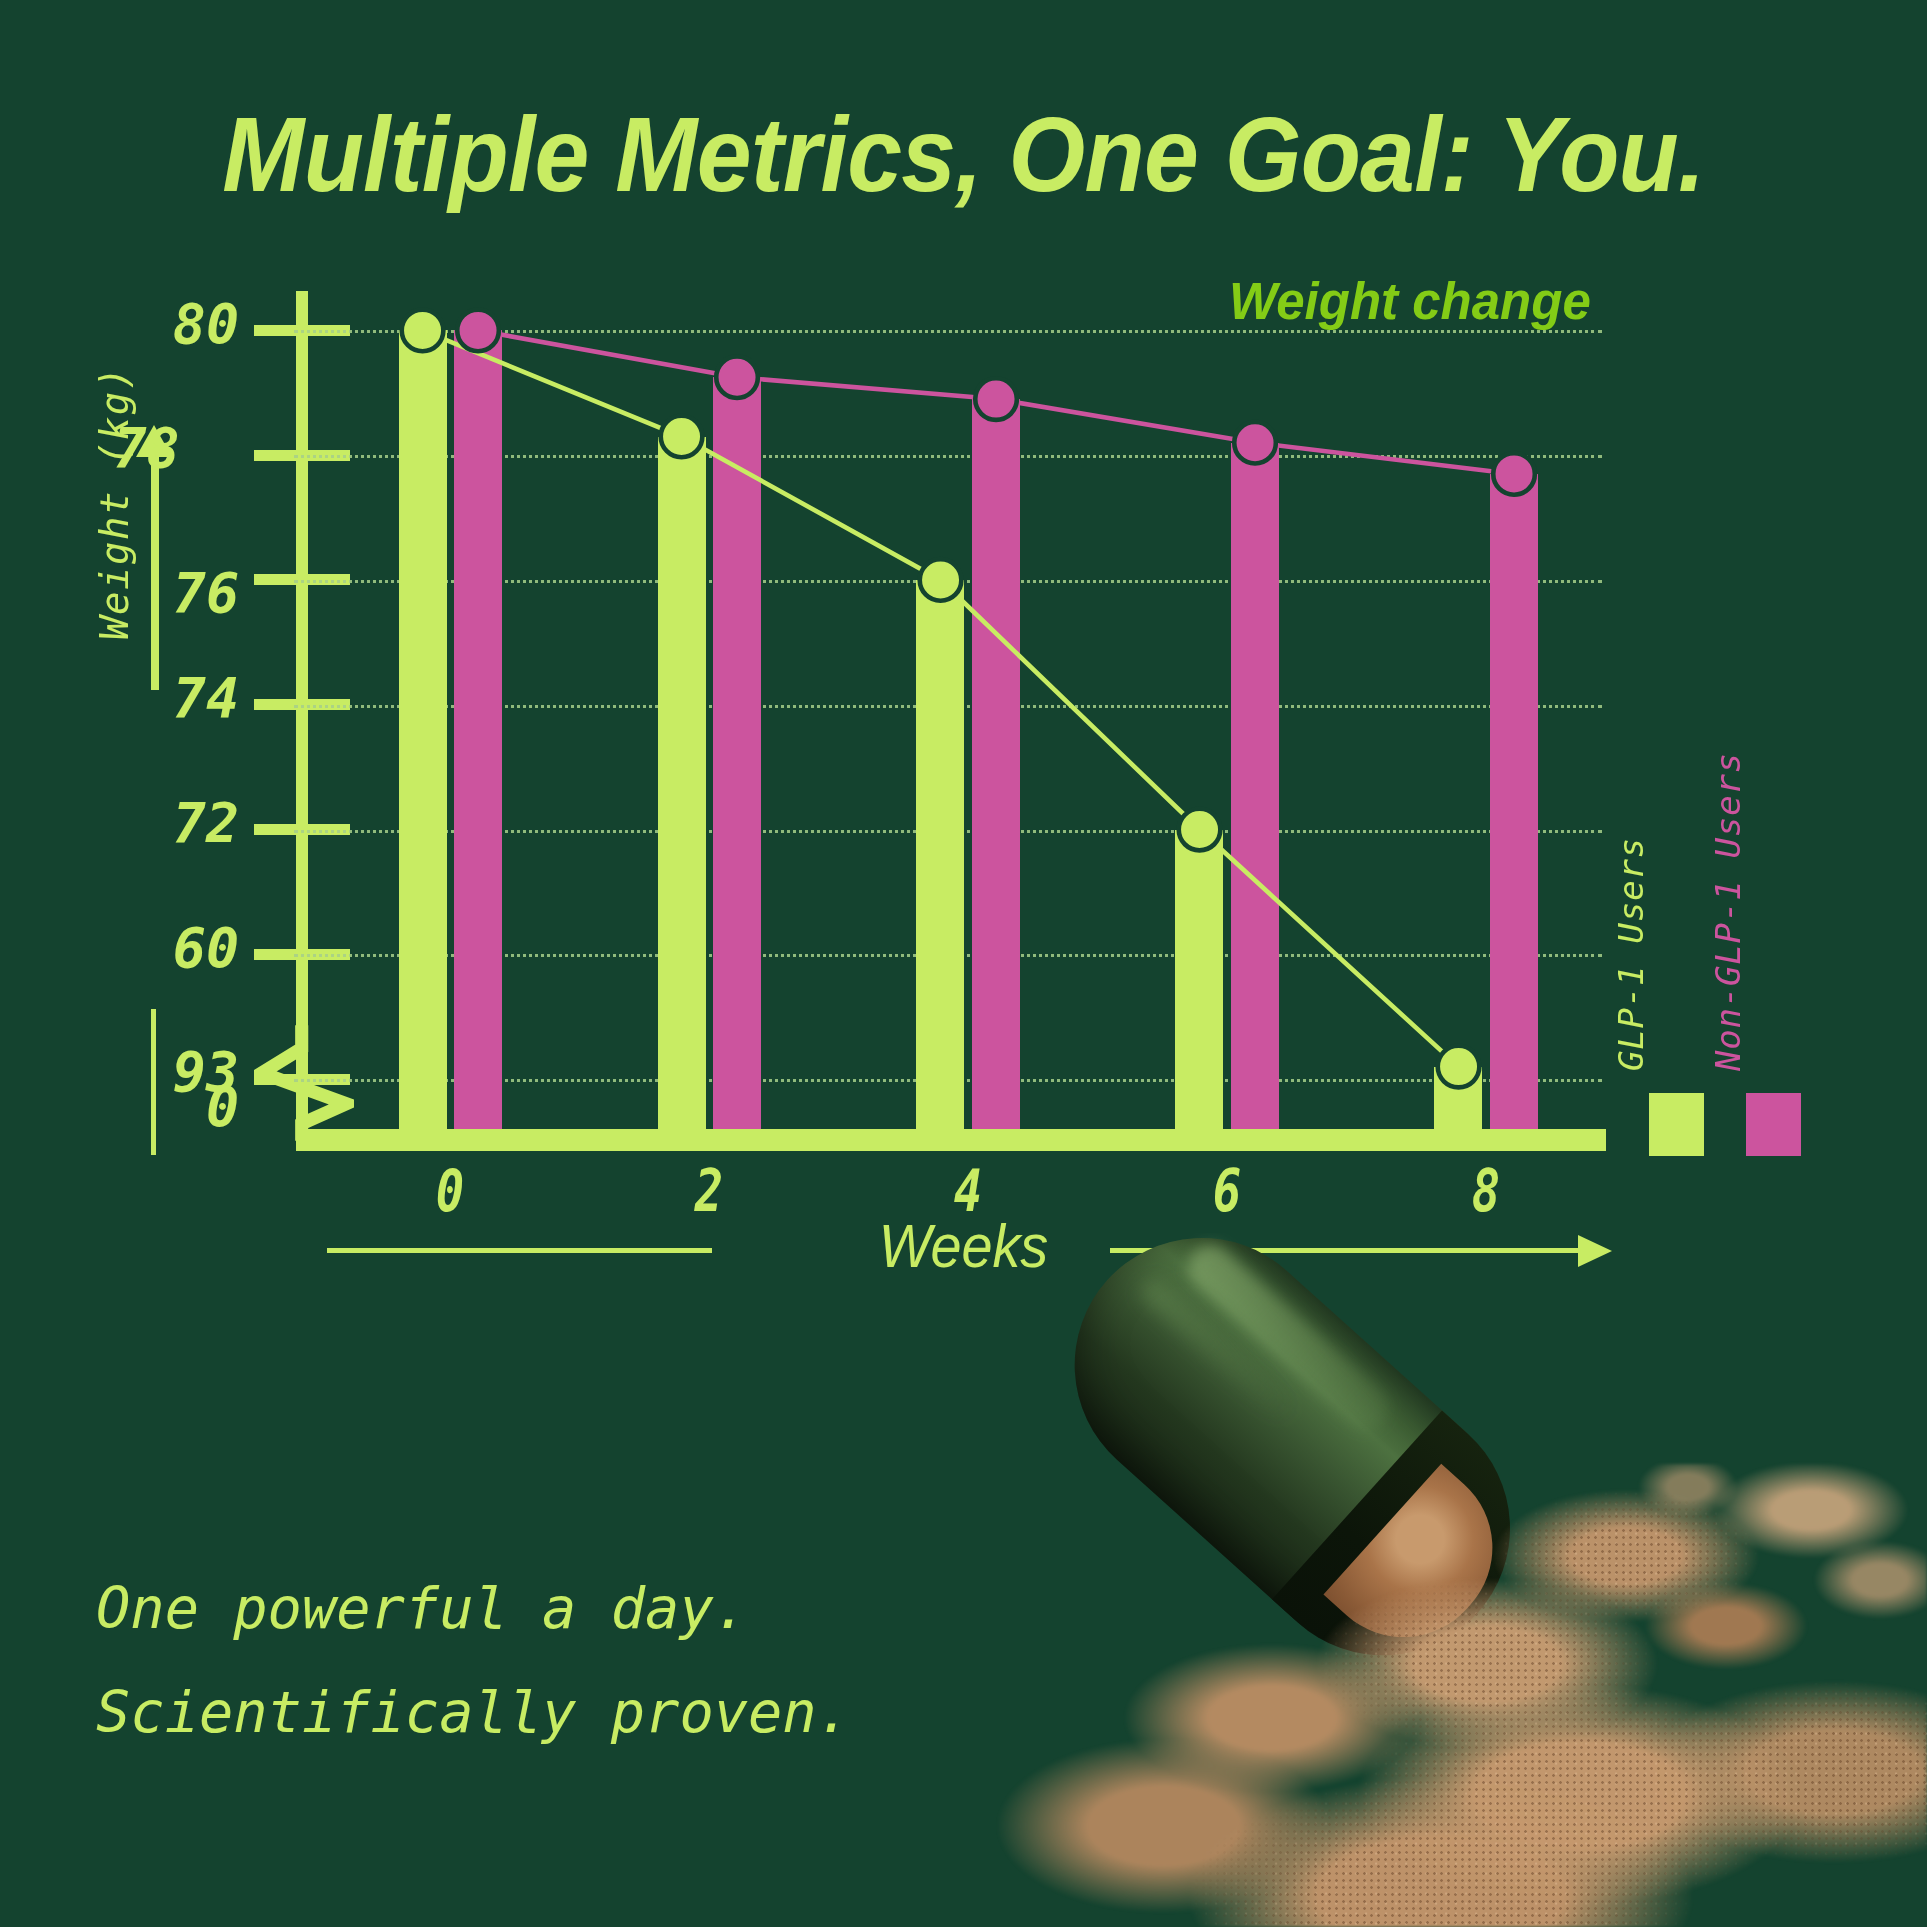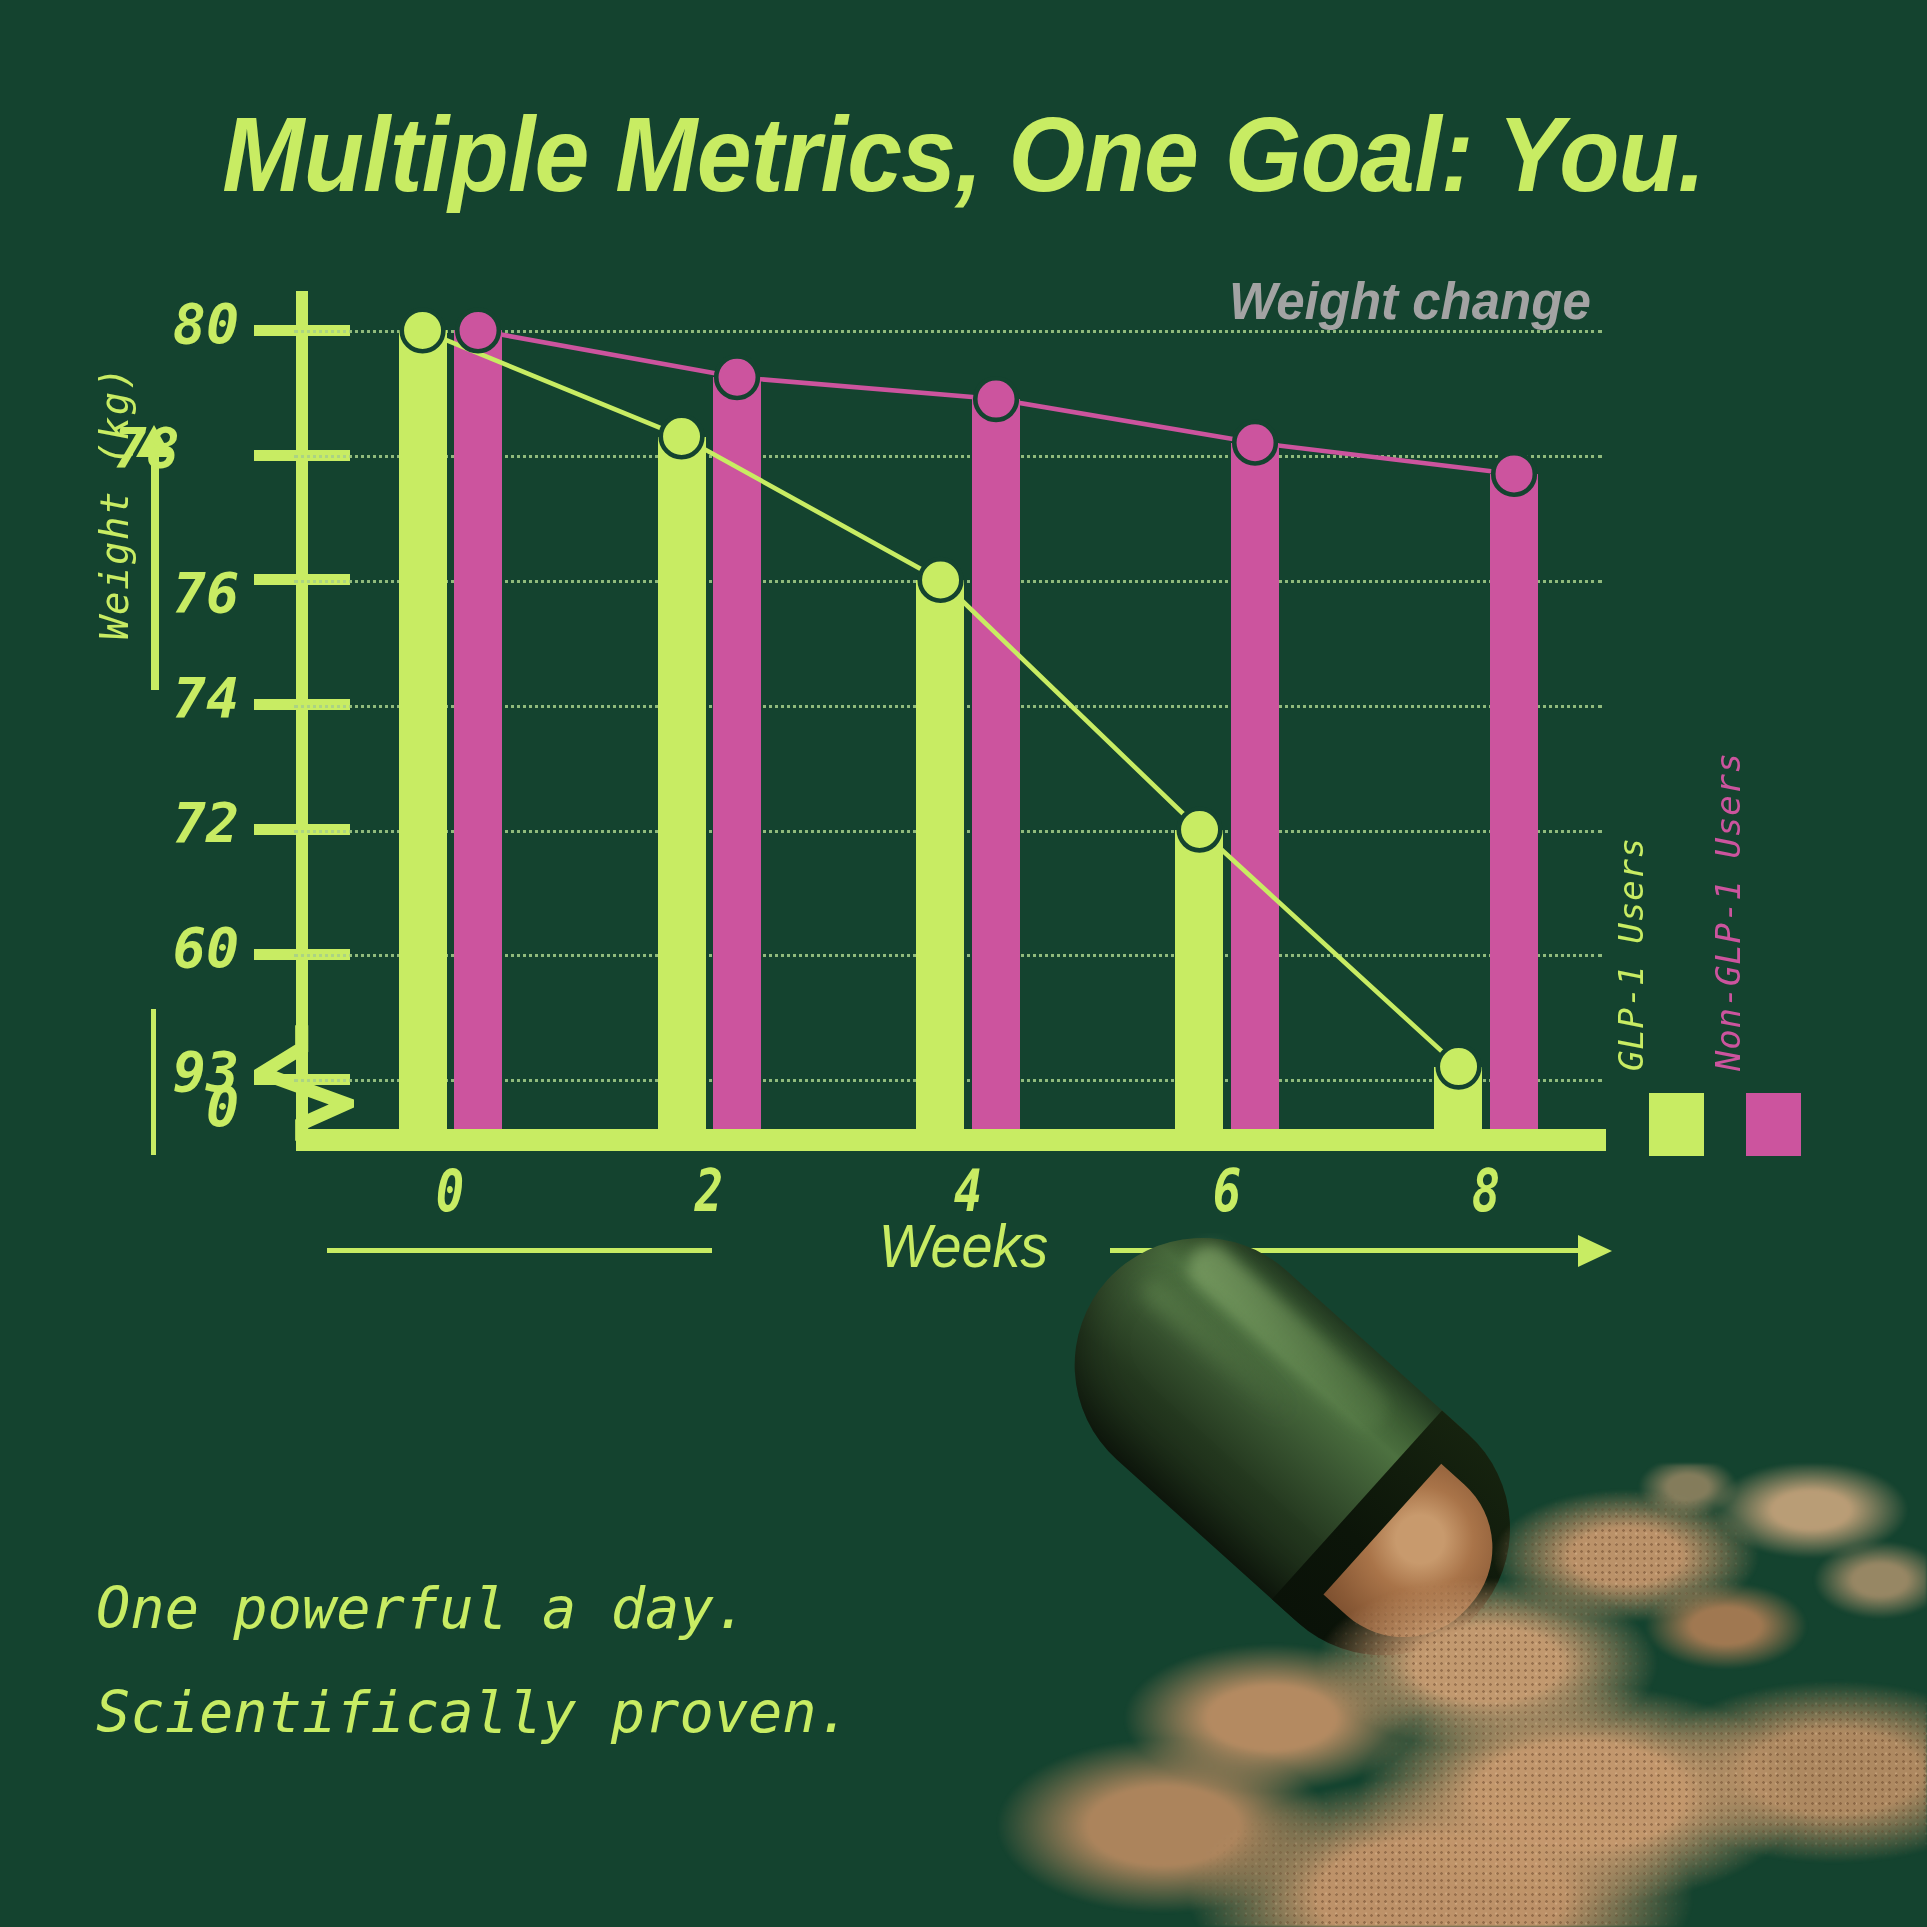--- a/index.html
+++ b/index.html
@@ -153,21 +153,21 @@
   
   .overlay{position:absolute;left:0;top:0;width:1295px;height:836px;overflow:visible;}
 
   
   .annot{
     position:absolute;
     left:1229px;top:271px;
     font-family:"Liberation Sans", sans-serif;
     font-size:51px;
     font-weight:bold;
-    color:#a3a3a3;
+    color:#84cc16;
     line-height:1.22;
     width:362px;
   }
 
   
   .legend{position:absolute;left:1649px;top:678px;width:231px;height:478px;}
   .leg-label{
     position:absolute;
     bottom:85px;
     transform-origin:left bottom;

